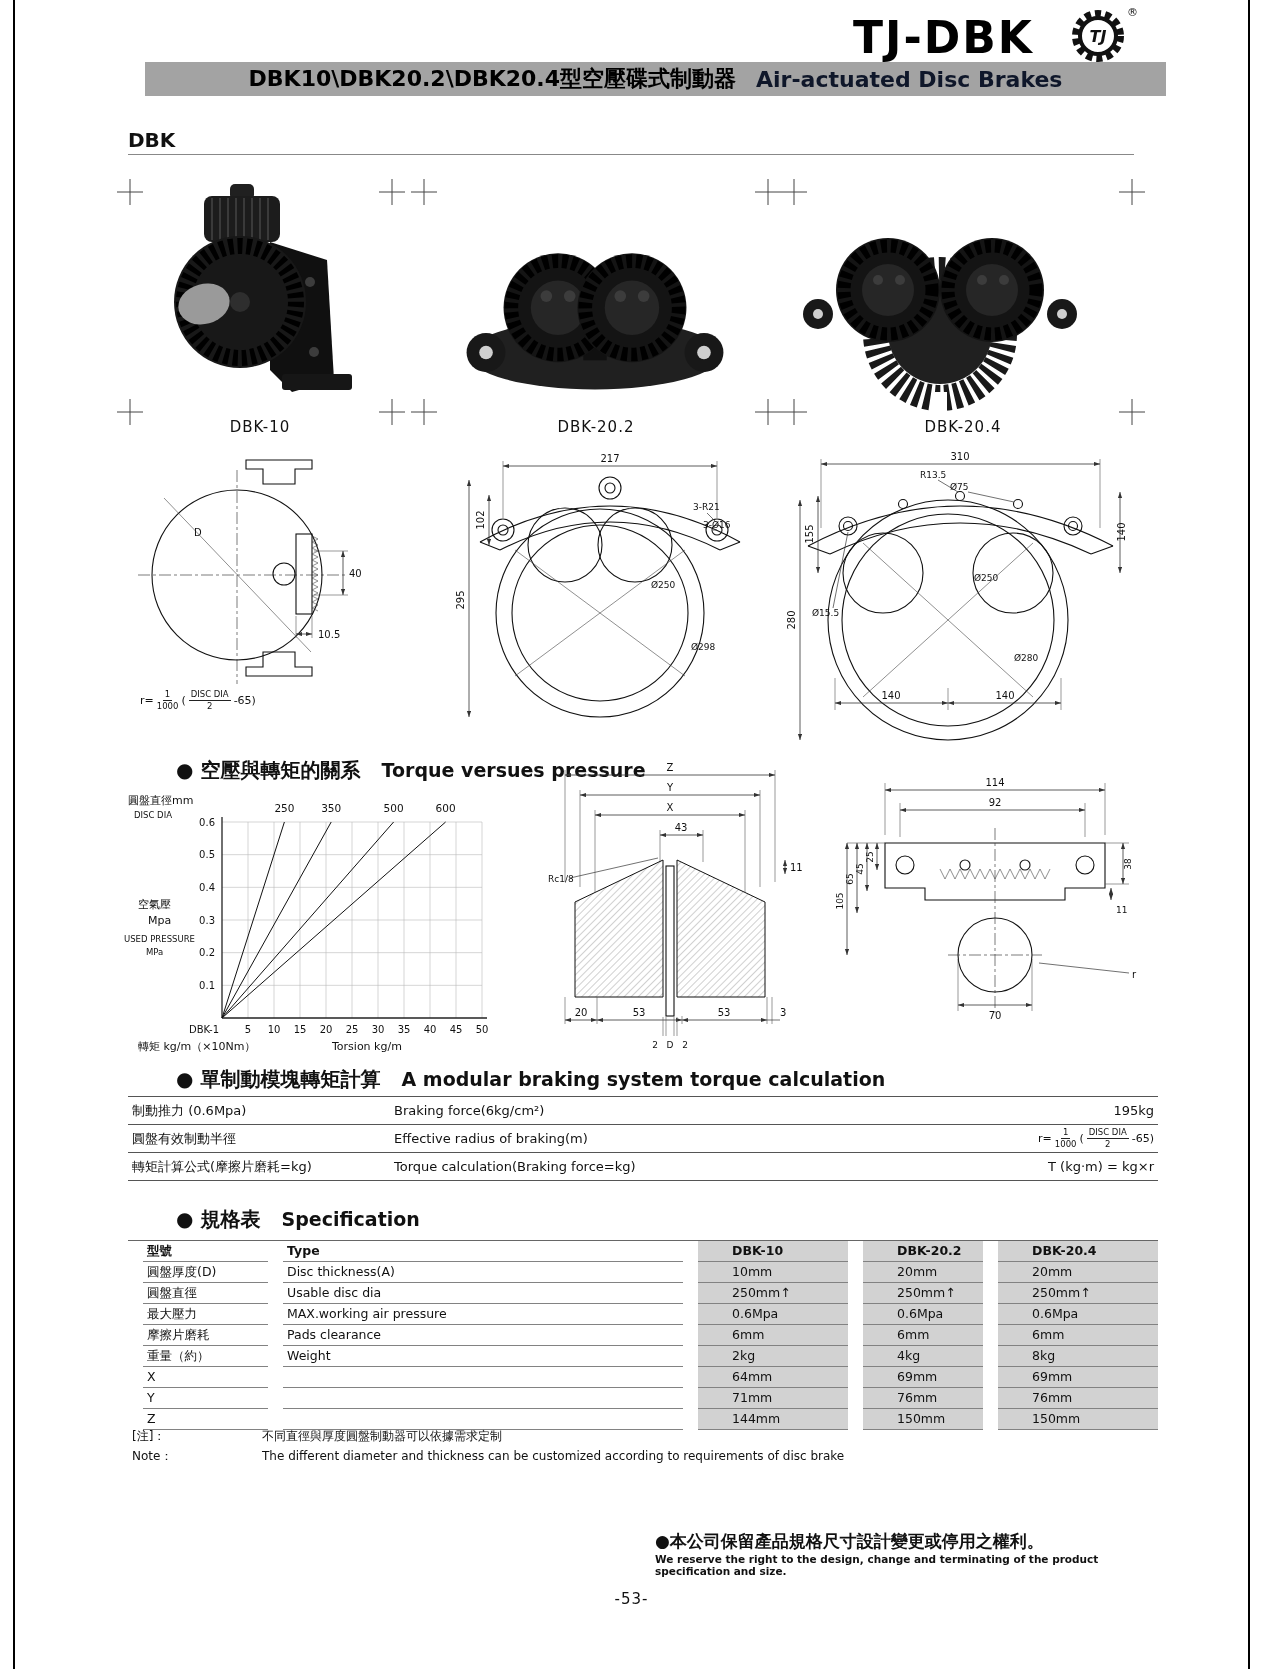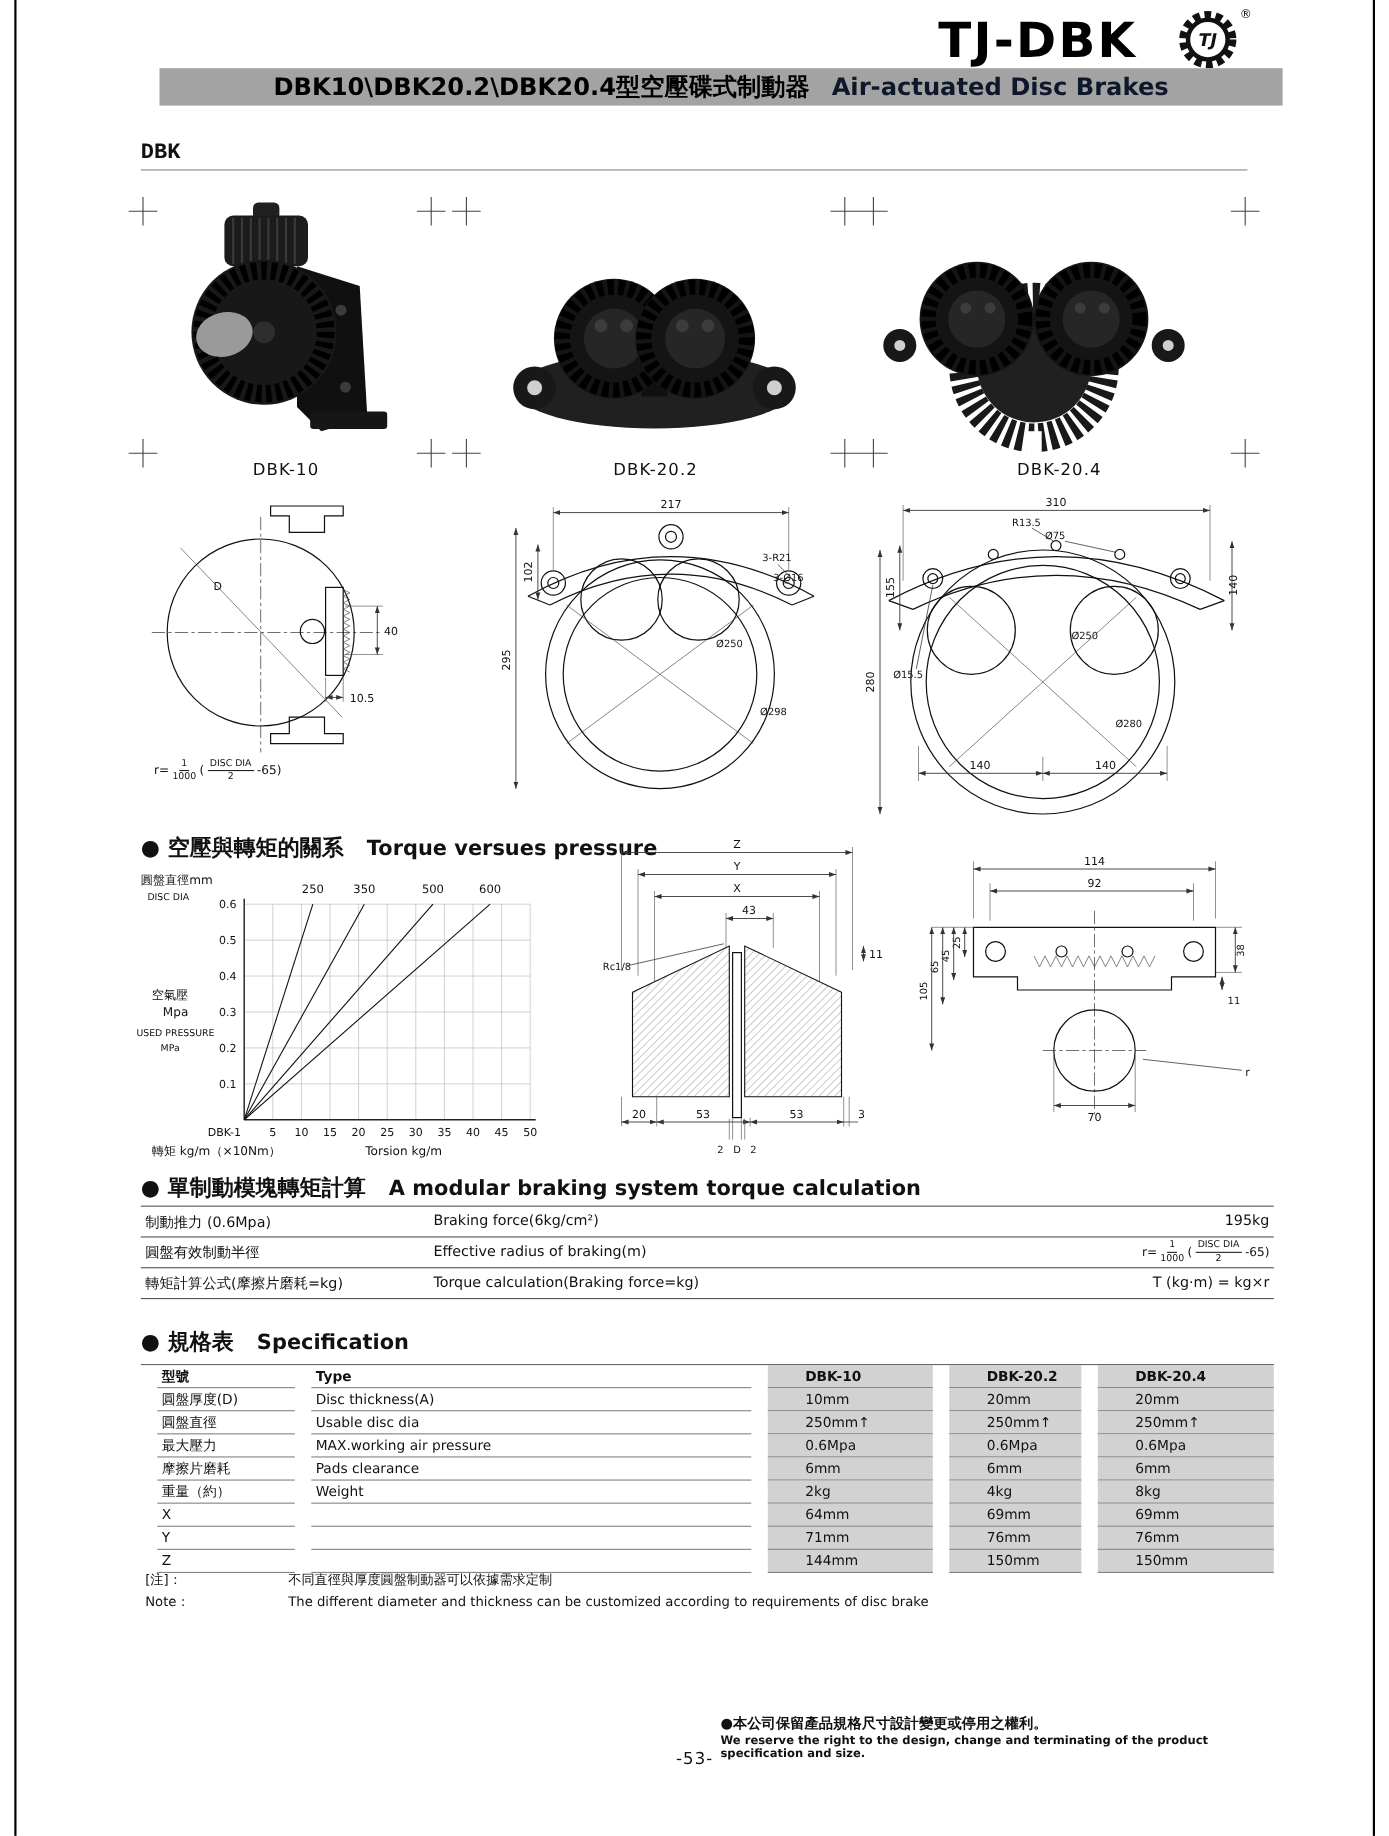--- a/index.html
+++ b/index.html
@@ -10,26 +10,26 @@
   
   .brand{position:absolute;top:12px;left:853px;font-size:44px;font-weight:bold;letter-spacing:2px;color:#000;}
   .logo{position:absolute;top:6px;left:1052px;width:92px;text-align:center;}
   .logo .reg{position:absolute;top:0;right:6px;font-size:11px;}
   .logo .zh{color:#000000;font-weight:bold;font-size:15px;letter-spacing:6px;margin-top:-2px;}
   .logo .en{color:#c00;font-size:8px;letter-spacing:1px;}
   .titlebar{position:absolute;left:145px;top:62px;width:1021px;height:34px;background:#a3a3a3;
             display:flex;align-items:center;justify-content:center;white-space:nowrap;}
   .titlebar .zh{font-size:22px;font-weight:bold;color:#000;}
   .titlebar .en{font-size:22px;font-weight:bold;color:#0f172a;margin-left:20px;}
-  .dbk-label{position:absolute;left:128px;top:128px;font-size:20px;font-weight:bold;font-family:Liberation Mono, monospace;}
+  .dbk-label{position:absolute;left:128px;top:128px;font-size:20px;font-weight:bold;}
   .dbk-rule{position:absolute;left:128px;top:154px;width:1006px;height:1px;background:#888;}
   
   .plabel{position:absolute;top:418px;text-align:center;font-size:15px;letter-spacing:1px;color:#111;}
   
-  .sect{position:absolute;white-space:nowrap;}
+  .sect{position:absolute;white-space:nowrap;margin-left:48px;}
   .sect .zh{font-size:20px;font-weight:bold;}
   .sect .en{font-size:19px;font-weight:bold;margin-left:16px;}
   
   .formula{display:inline-flex;align-items:center;gap:3px;font-size:11px;line-height:1;}
   .frac{display:inline-flex;flex-direction:column;align-items:center;font-size:8.5px;line-height:1.1;}
   .frac .top{border-bottom:1px solid #222;padding:0 2px 1px;}
   .frac .bot{padding-top:1px;}
   
   .ttable{position:absolute;left:128px;top:1096px;width:1030px;font-size:13px;}
   .ttable .trow{display:flex;align-items:center;height:27px;border-top:1px solid #555;}
@@ -41,21 +41,21 @@
   .stable{position:absolute;left:128px;top:1240px;width:1030px;font-size:12.5px;
           display:grid;grid-template-columns:140px 415px 165px 135px 175px;border-top:1px solid #666;}
   .stable .cell{height:20px;line-height:20px;border-bottom:1px solid #828282;padding-left:4px;white-space:nowrap;overflow:hidden;margin-left:15px;}
   .stable .val{background:#d2d2d2;padding-left:34px;}
   .stable .hdr{font-weight:bold;}
   .notes{position:absolute;left:132px;top:1426px;width:1026px;font-size:12px;}
   .notes .nrow{display:flex;height:20px;align-items:center;}
   .notes .nlab{width:130px;}
   
   .notice{position:absolute;left:655px;top:1530px;width:505px;}
-  .notice .zh{font-size:13px;font-weight:bold;margin-top:28px;}
+  .notice .zh{font-size:17px;font-weight:bold;}
   .notice .en{font-size:10.5px;font-weight:bold;}
   .pagenum{position:absolute;left:0;top:1590px;width:1263px;text-align:center;font-size:15px;letter-spacing:1px;}
   
   svg{overflow:visible;}
   .ol{stroke:#111;stroke-width:1.1;fill:none;}
   .thin{stroke:#444;stroke-width:.6;fill:none;}
   .ext{stroke:#555;stroke-width:.6;fill:none;}
   .cl{stroke:#444;stroke-width:.7;fill:none;stroke-dasharray:12 3 3 3;}
   .dim{stroke:#333;stroke-width:.8;fill:none;marker-start:url(#arr);marker-end:url(#arr);}
   .ldr{stroke:#333;stroke-width:.7;fill:none;}

